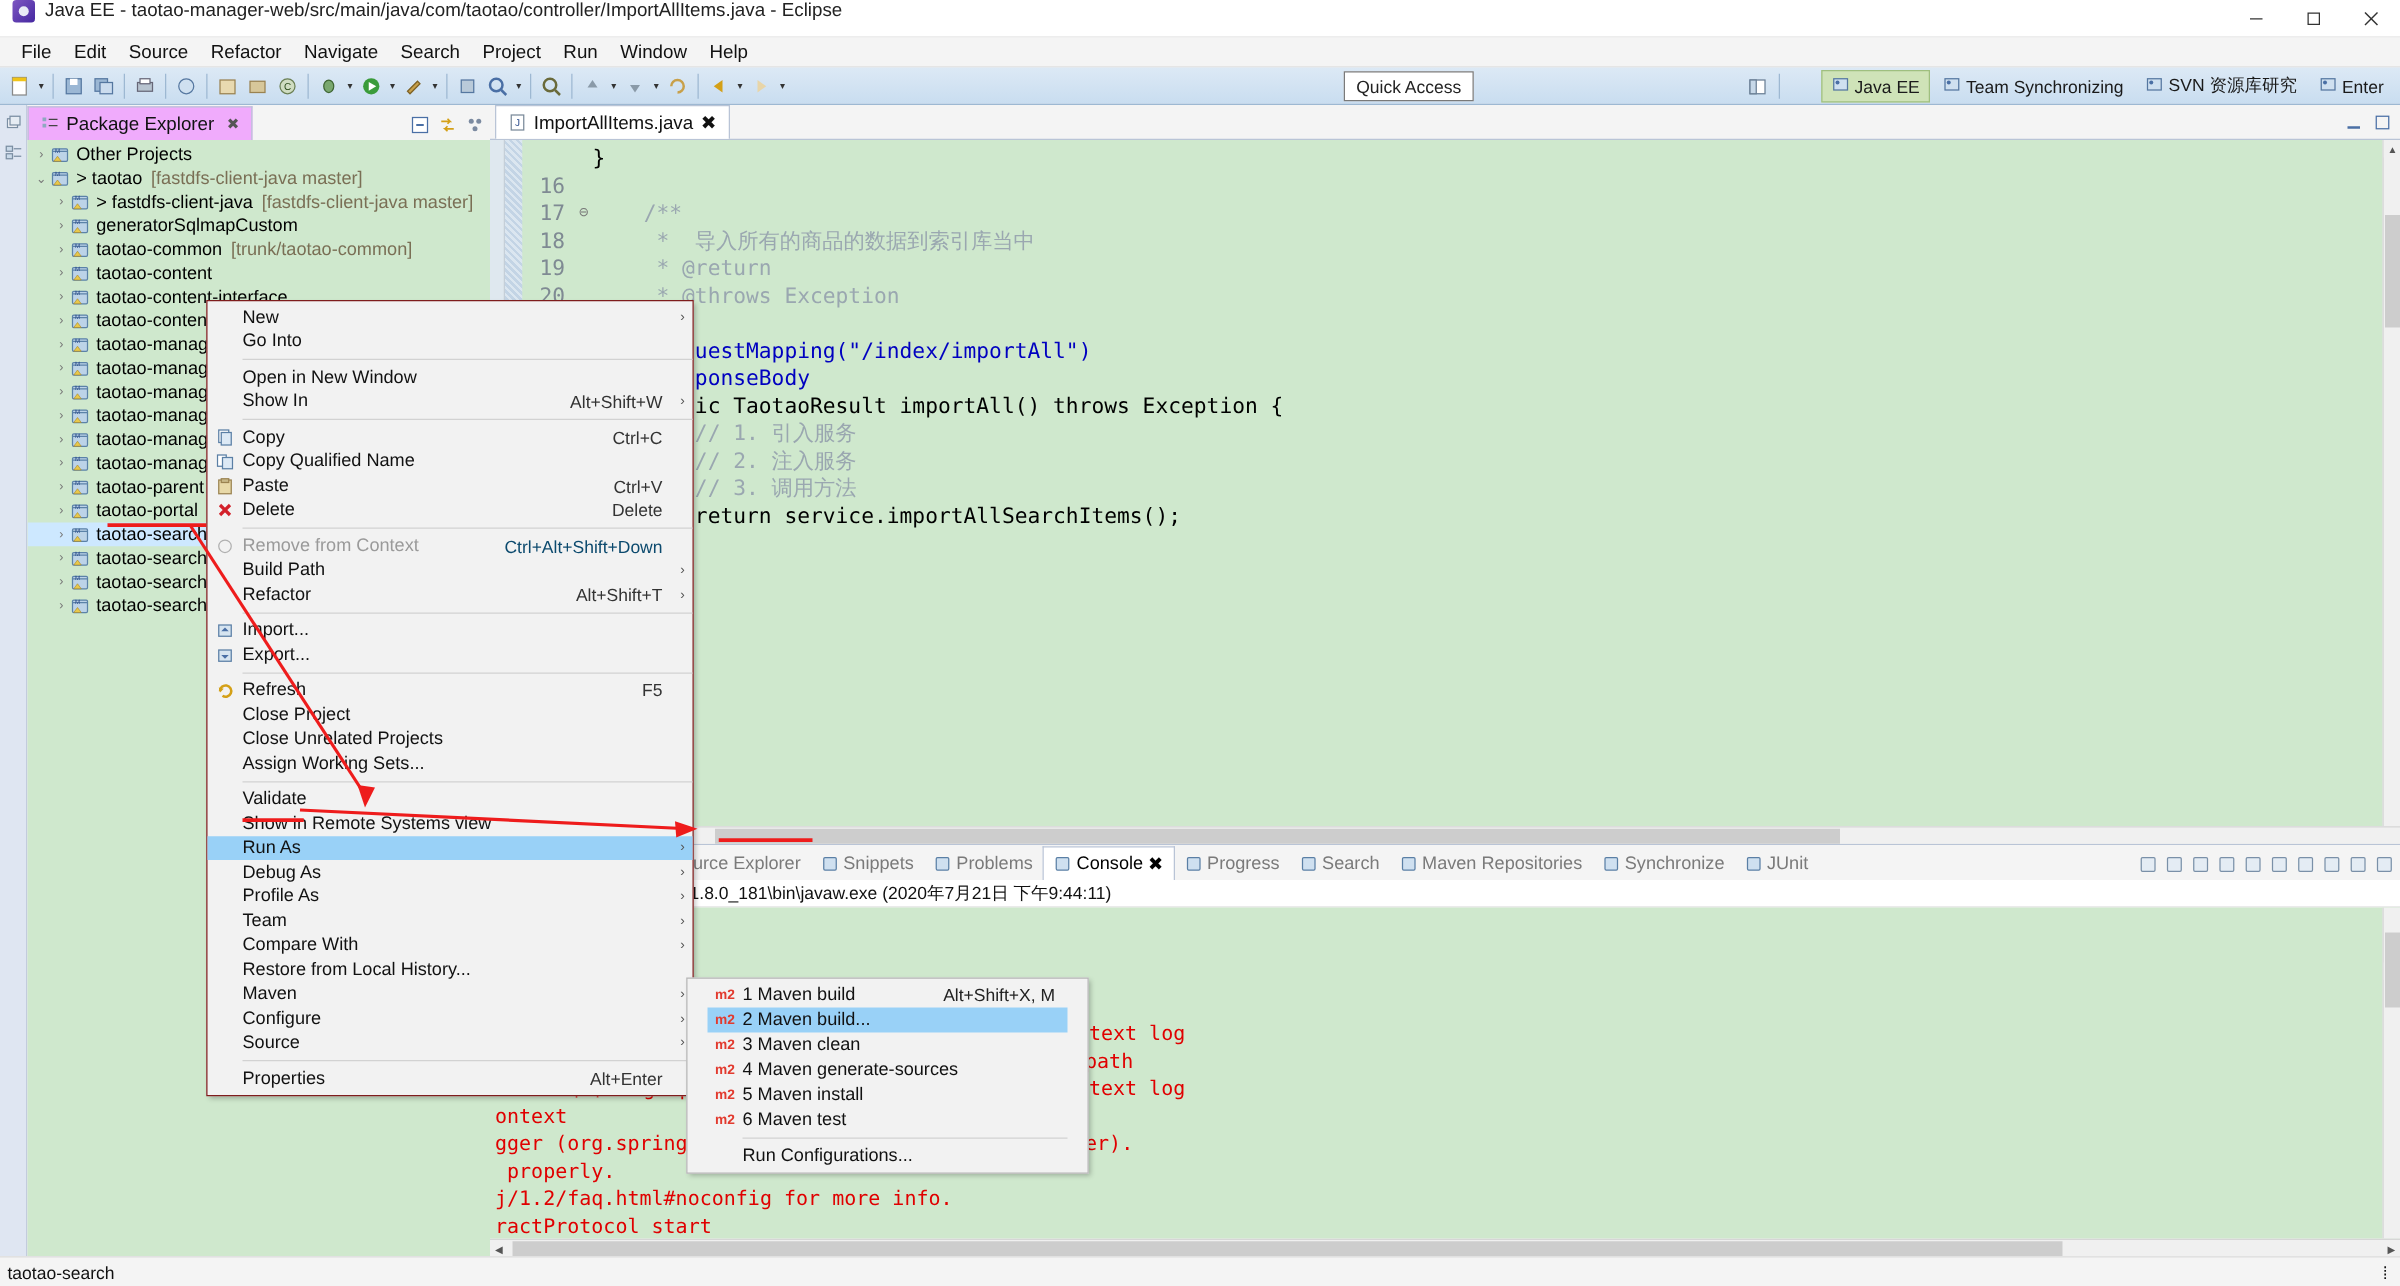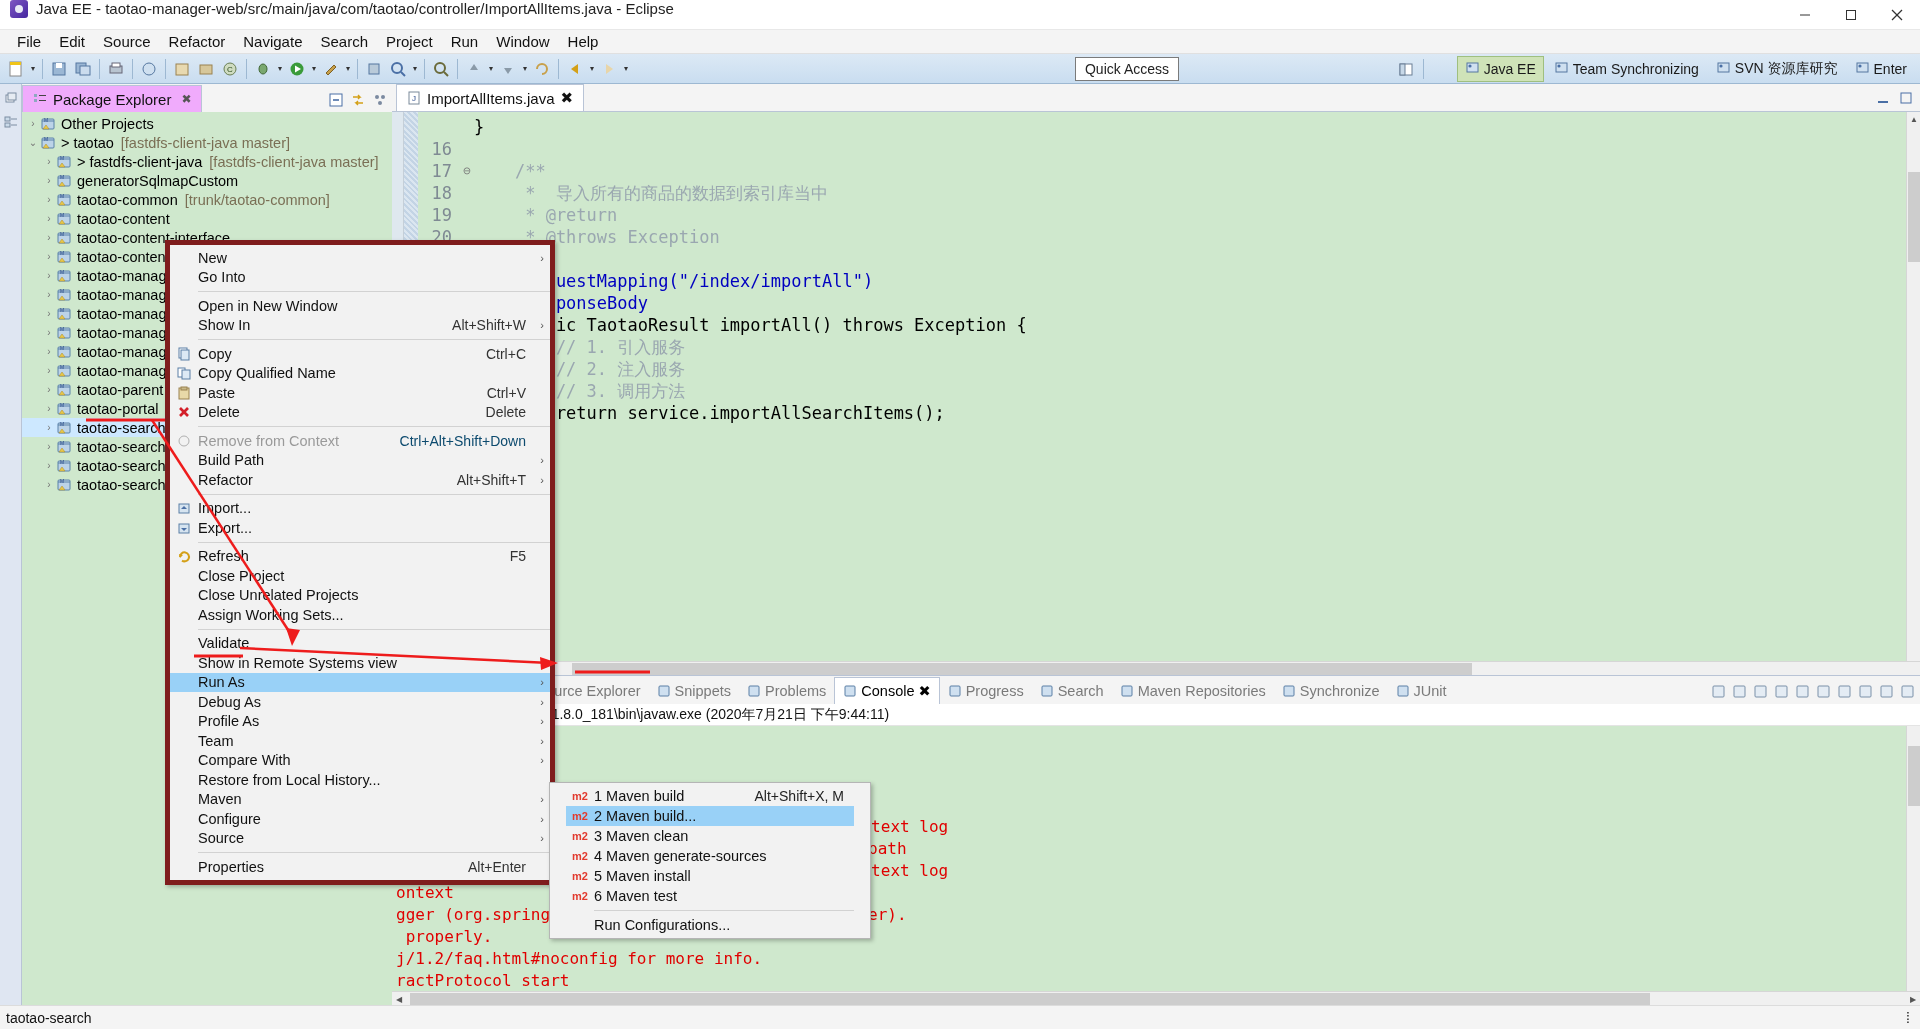--- a/index.html
+++ b/index.html
@@ -113,21 +113,21 @@
   .con-hthumb{position:absolute;left:18px;top:1px;width:1240px;height:12px;background:#cdcdcd;}
   .scr-arrow{width:14px;height:14px;display:flex;align-items:center;justify-content:center;font-size:8px;color:#555;background:#f0f0f0;}
 
   
   .statusbar{position:absolute;left:0;right:0;bottom:0;height:24px;background:#f4f4f4;border-top:1px solid #dcdcdc;
              display:flex;align-items:center;font-size:14px;color:#111;padding-left:6px;}
   .status-right{position:absolute;right:10px;display:flex;align-items:center;gap:12px;}
 
   
   .ctxmenu{position:absolute;left:165px;top:240px;width:390px;background:#f2f2f2;
-           border:5px solid #7f1d1d;box-shadow:2px 2px 4px rgba(0,0,0,.25);
+           border:1px solid #7f1d1d;box-shadow:2px 2px 4px rgba(0,0,0,.25);
            padding:3px 0;z-index:50;}
   .ctxrow{height:19.5px;display:flex;align-items:center;font-size:14.5px;color:#111;position:relative;padding-left:0;}
   .ctxrow.hl{background:#99d1f7;}
   .ctxrow.dim{color:#9a9a9a;}
   .ctx-ico{width:28px;display:flex;align-items:center;justify-content:center;flex:none;}
   .ctx-label{flex:1;}
   .ctx-accel{color:#333;font-size:14px;padding-right:8px;white-space:nowrap;}
   .ctxrow.dim .ctx-accel{color:#0c4a6e;}
   .ctx-sub{width:16px;text-align:center;color:#555;font-size:11px;}
   .ctx-sep{height:1px;background:#d2d2d2;margin:4px 0 4px 28px;}

